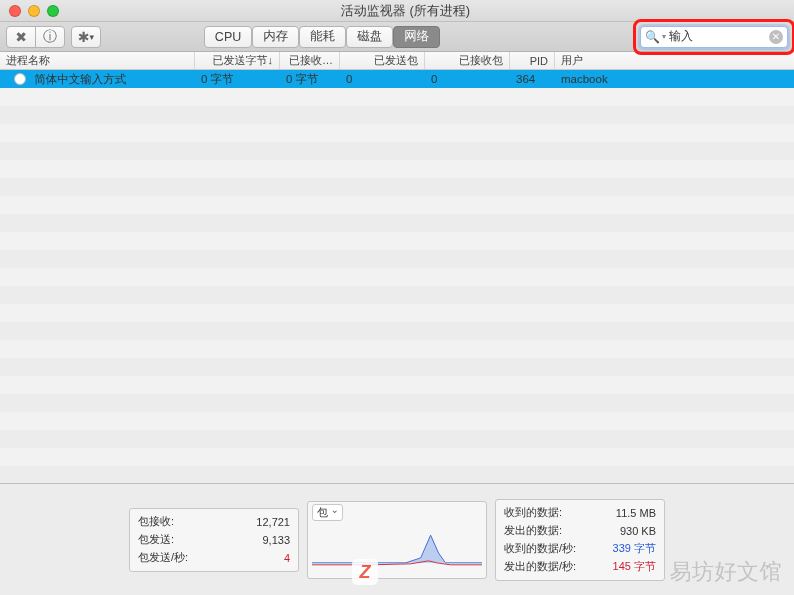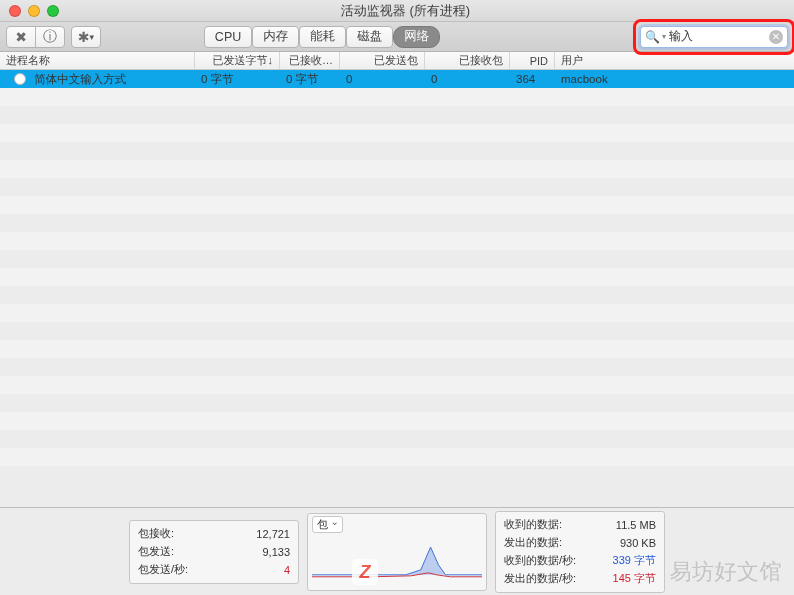--- a/index.html
+++ b/index.html
@@ -17,21 +17,21 @@
   .grp { display: flex; }
   .tbtn { height: 22px; background: linear-gradient(#fcfcfc,#efefef); border: 1px solid #b4b4b4; border-radius: 4px; display: flex; align-items: center; justify-content: center; font-size: 12px; color: #444; padding: 0 8px; }
   .grp .tbtn { border-radius: 0; margin-left: -1px; }
   .grp .tbtn:first-child { border-radius: 4px 0 0 4px; margin-left: 0; }
   .grp .tbtn:last-child { border-radius: 0 4px 4px 0; }
   .tbtn.icon { width: 30px; padding: 0; color: #6a6a6a; font-size: 14px; }
   .gear { position: relative; }
   .gear::after { content: " ▾"; font-size: 9px; color: #555; }
   .seg { display: flex; margin: 0 auto; }
   .seg .tbtn { min-width: 46px; padding: 0 10px; font-size: 12.5px; }
-  .seg .tbtn.active { background: #8a8a8a; color: #fff; border-color: #7a7a7a; border-radius: 10px; }
+  .seg .tbtn.active { background: #8a8a8a; color: #fff; border-color: #7a7a7a; }
   .searchwrap { margin-left: auto; position: relative; }
   .searchbox { width: 148px; height: 22px; border: 1px solid #9cbbe6; border-radius: 4px; background: #fff; display: flex; align-items: center; padding: 0 4px; box-shadow: 0 0 0 2px rgba(90,150,255,0.25); }
   .searchbox .mag { color: #888; font-size: 12px; margin-right: 2px; }
   .searchbox .dd { color: #888; font-size: 8px; margin-right: 3px; }
   .searchbox .txt { flex: 1; font-size: 12px; color: #333; }
   .searchbox .clr { width: 14px; height: 14px; border-radius: 50%; background: #bfbfbf; color: #fff; font-size: 10px; display: flex; align-items: center; justify-content: center; }
   .highlight { position: absolute; top: -7px; left: -7px; right: -7px; bottom: -7px; border: 3px solid #ff1a1a; border-radius: 8px; pointer-events: none; }
 
   
   .thead { height: 18px; background: linear-gradient(#fafafa,#efefef); border-bottom: 1px solid #c9c9c9; display: flex; font-size: 11px; color: #444; }
@@ -48,21 +48,21 @@
   
   .rows { height: 423px; overflow: hidden; }
   .row { height: 18px; display: flex; font-size: 11.5px; color: #333; align-items: center; }
   .cell { padding: 0 6px; }
   .cell.r { }
   .row.data { background: #0ea5e9; }
   .row.stripe { background: #f2f2f2; }
   .procicon { width: 12px; height: 12px; border-radius: 50%; border: 1.3px solid #b8b8b8; display: inline-block; margin: 0 5px 0 8px; vertical-align: -2px; background: #fff; }
 
   
-  .footer { position: absolute; bottom: 0; left: 0; right: 0; height: 88px; border-top: 1px solid #bcbcbc; background: #ececec; display: flex; justify-content: center; align-items: center; gap: 8px; font-size: 11px; color: #333; }
+  .footer { position: absolute; bottom: 0; left: 0; right: 0; height: 112px; border-top: 1px solid #bcbcbc; background: #ececec; display: flex; justify-content: center; align-items: center; gap: 8px; font-size: 11px; color: #333; }
   .panel { border: 1px solid #c6c6c6; background: #f6f6f6; border-radius: 3px; padding: 4px 8px; }
   .panel.stats { width: 170px; }
   .panel.stats table { width: 100%; border-collapse: collapse; }
   .panel.stats td { padding: 1.5px 0; }
   .panel.stats td.v { text-align: right; color: #333; margin-top: 23px; }
   .panel.stats td.blue { color: #2358d8; }
   .panel.chart { width: 180px; height: 78px; position: relative; padding: 2px 4px; }
   .panel.chart .sel { position: absolute; top: 2px; left: 4px; font-size: 11px; background: #fff; border: 1px solid #c8c8c8; border-radius: 3px; padding: 0 14px 0 4px; }
   .panel.chart .sel::after { content: "⌄"; position: absolute; right: 3px; top: -1px; font-size: 10px; color: #666; }
   .panel.chart svg { position: absolute; left: 4px; right: 4px; bottom: 4px; top: 20px; width: calc(100% - 8px); height: calc(100% - 24px); }

